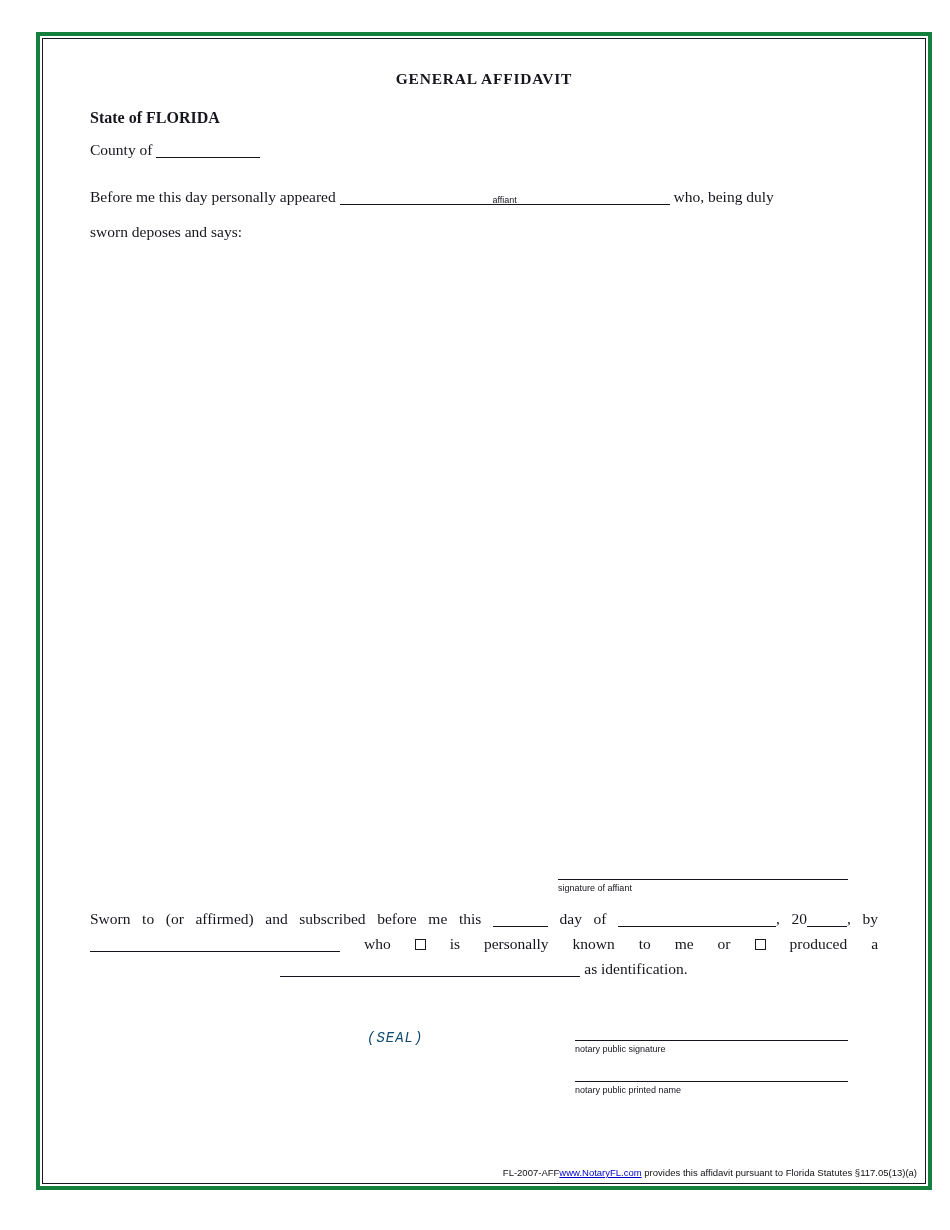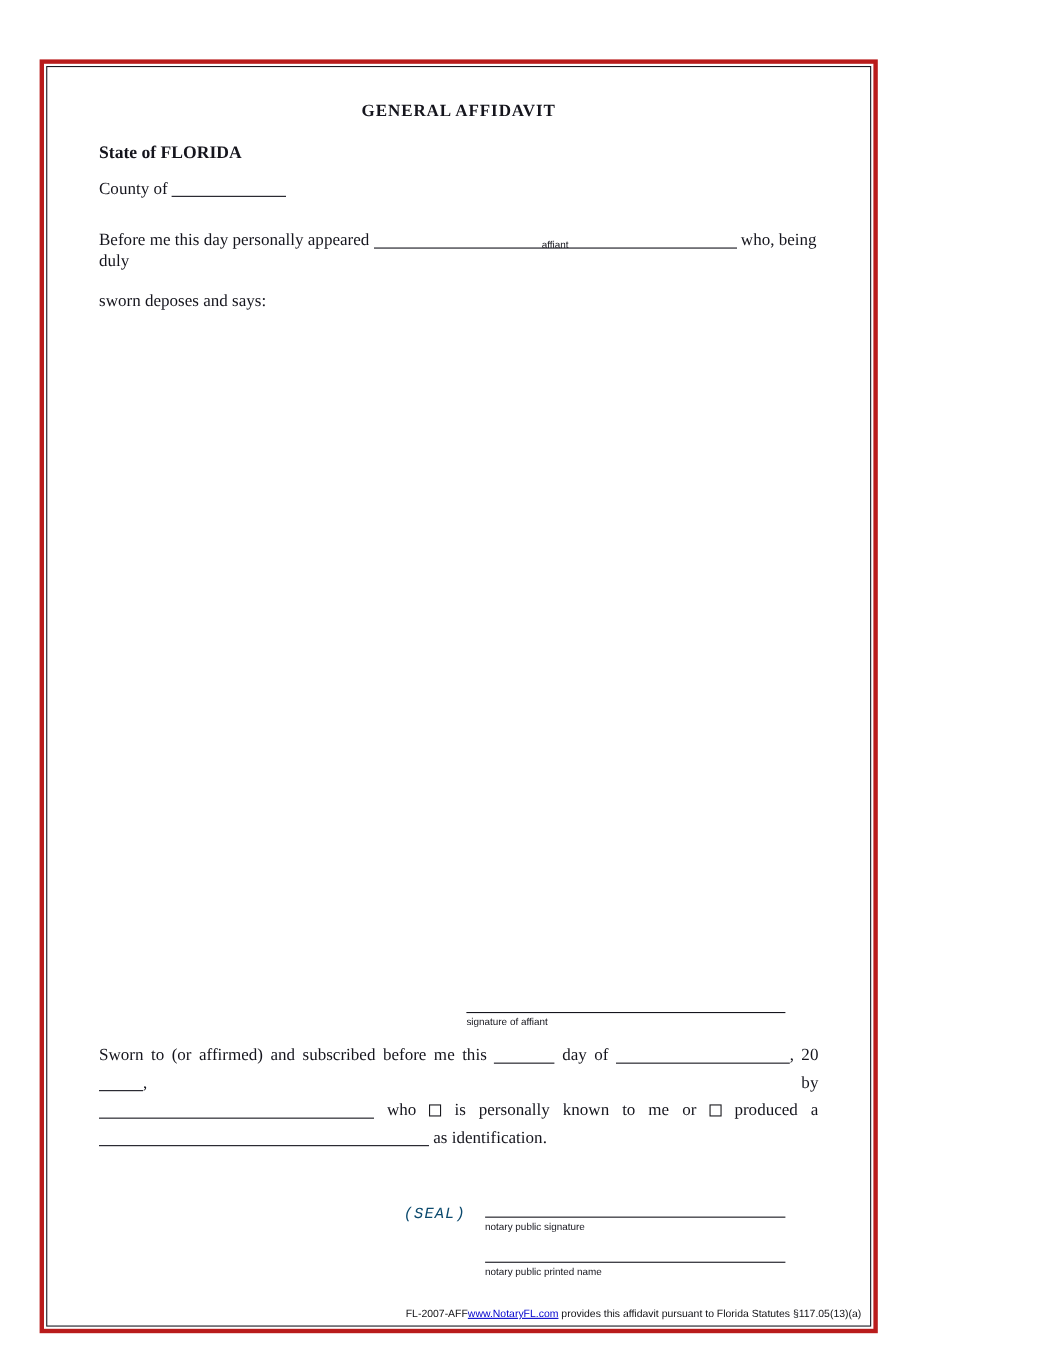--- a/index.html
+++ b/index.html
@@ -1,21 +1,21 @@
 <!DOCTYPE html>
 <html><head>
 <meta charset="utf-8">
 <style>
   * { margin: 0; padding: 0; box-sizing: border-box; }
   html, body { width: 950px; height: 1230px; background: #ffffff; }
   body { position: relative; font-family: "Liberation Serif", "DejaVu Serif", serif; color: #15151d; }
 
   .frame-outer {
-    position: absolute; left: 36px; top: 54px; width: 762px; height: 1158px;
-    border: 4px solid #b91c1c; padding: 2px; background: #ffffff;
+    position: absolute; left: 36px; top: 32px; width: 896px; height: 1158px;
+    border: 4px solid #15803d; padding: 2px; background: #ffffff;
   }
   .frame-inner {
     width: 100%; height: 100%;
     border: 1px solid #181822; position: relative;
   }
   .content {
     height: 100%; padding: 0 47px; position: relative;
     font-size: 15.5px; line-height: 1.25;
   }
 
@@ -54,21 +54,21 @@
   .notary-sig { width: 273px; margin-top: 11px; }
   .sig-line { border-bottom: 1px solid #15151d; height: 0; }
   .sig-label {
     text-align: left; margin-top: 3px;
     font-family: "Liberation Sans", "DejaVu Sans", sans-serif; font-size: 9px; color: #15151d;
   }
 
   
   .attestation { margin-top: 12px; }
   .jline { line-height: 25px; text-align: justify; text-align-last: justify; white-space: normal; }
-  .lline { line-height: 25px; text-align: left; }
+  .lline { line-height: 25px; text-align: center; }
 
   .checkbox {
     display: inline-block; width: 11px; height: 11px;
     border: 1.6px solid #1a1a1f; vertical-align: -1px; background: #fff;
   }
 
   .seal-row { position: relative; margin-top: 59px; }
   .seal-text {
     position: absolute; left: 277px; top: -10px;
     font-family: Liberation Mono, monospace; font-style: italic;

